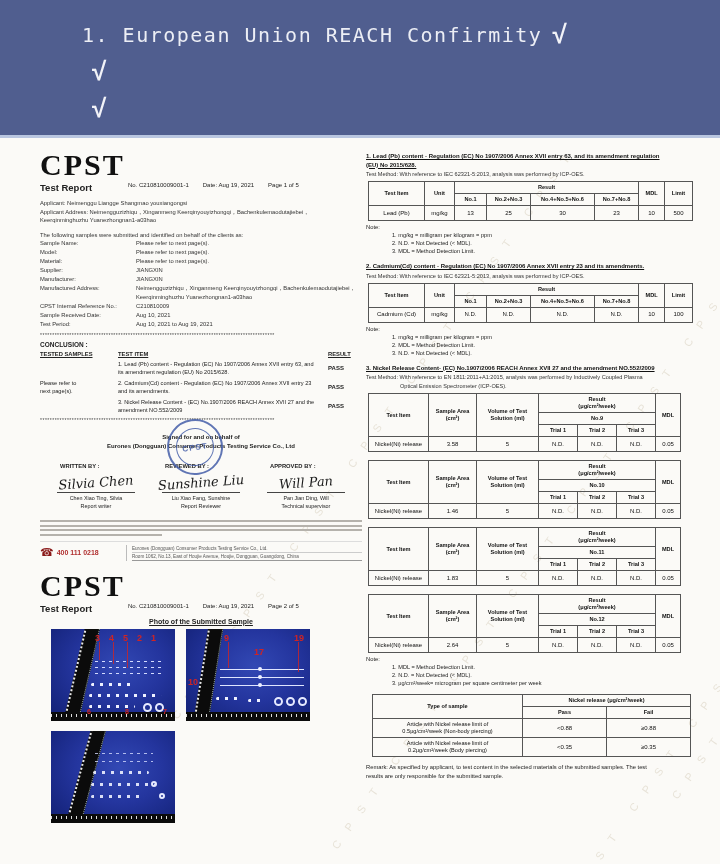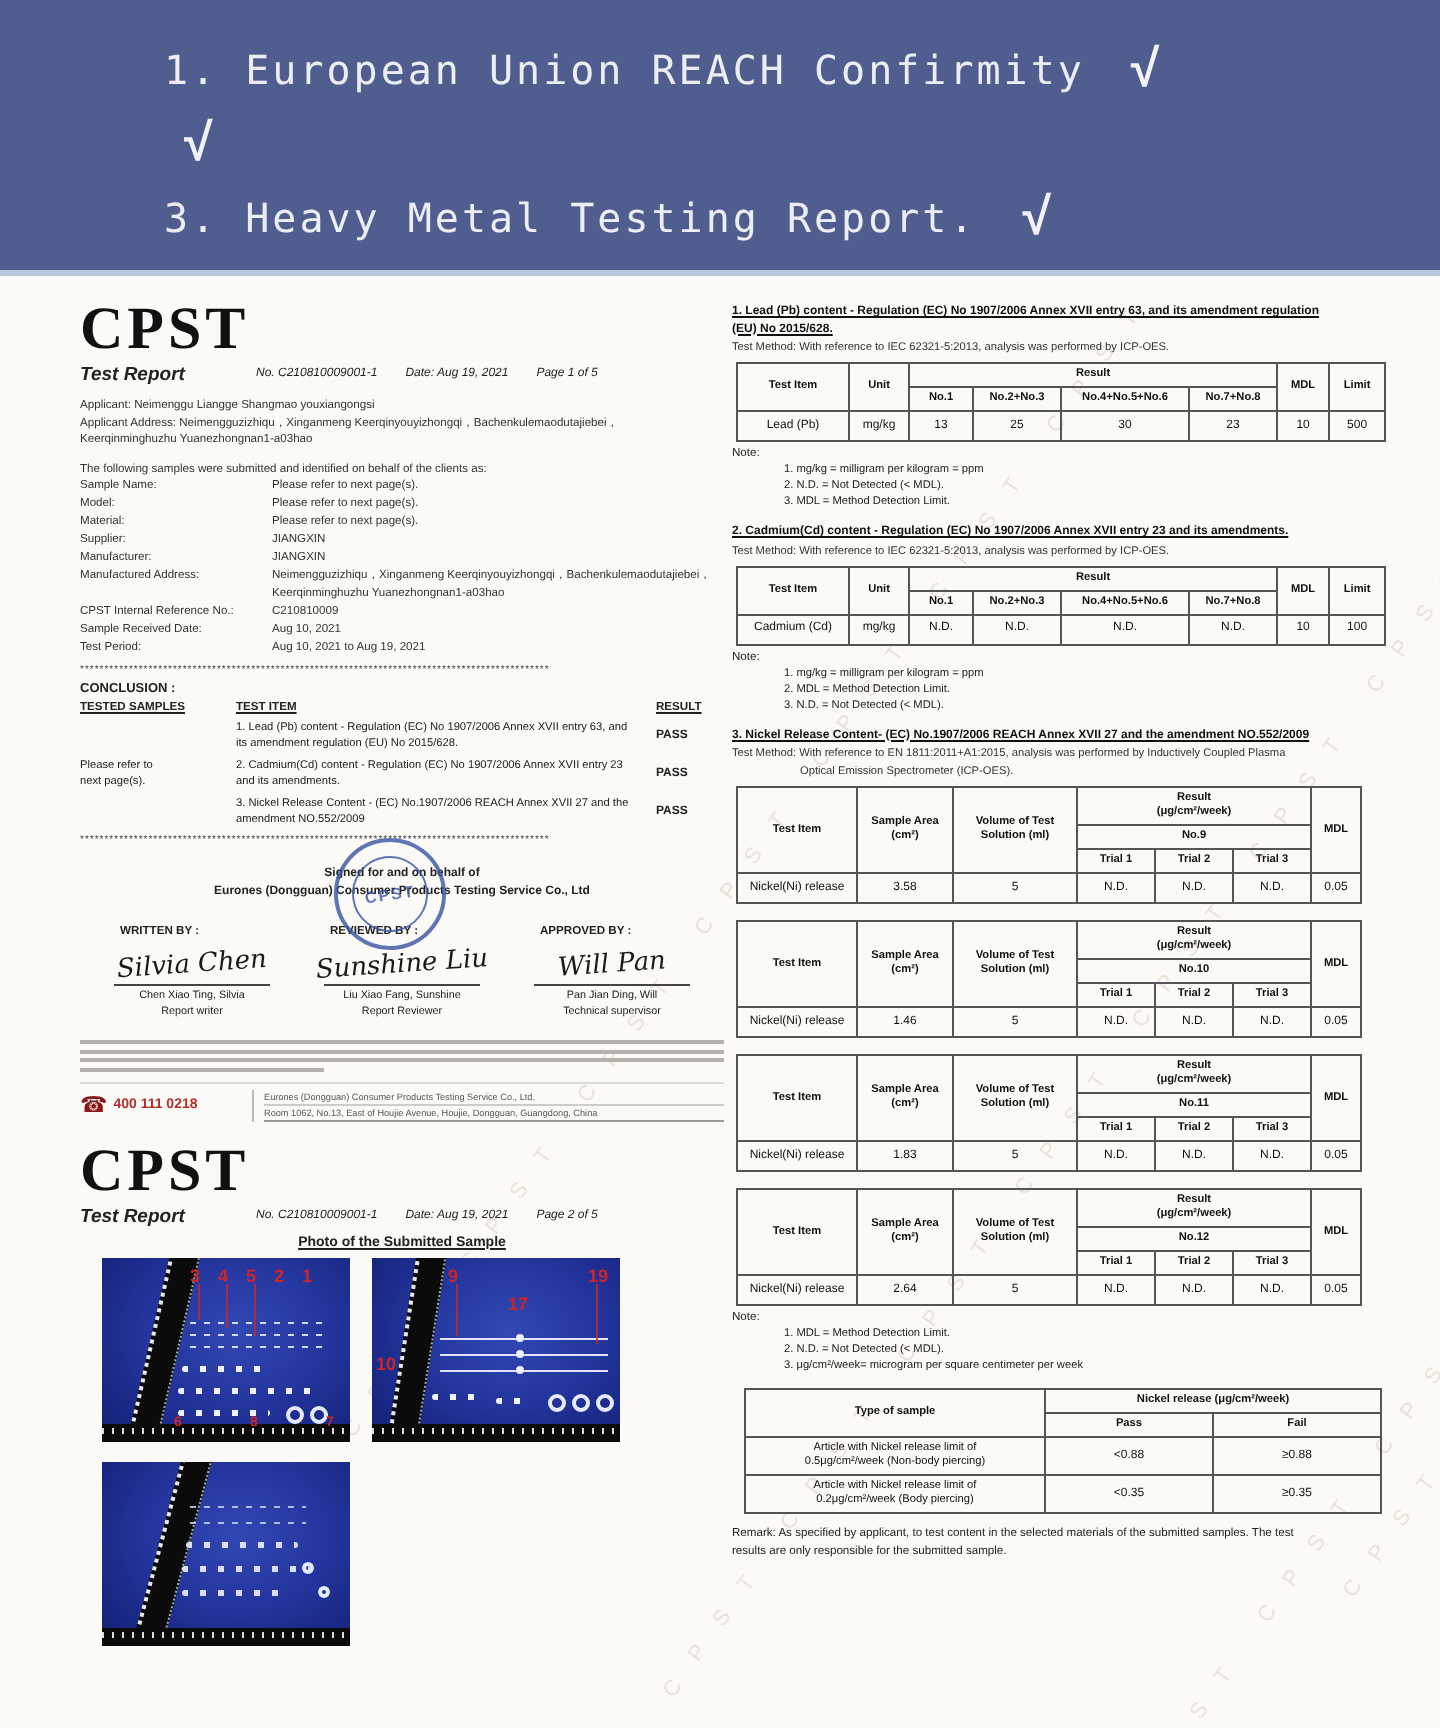--- a/index.html
+++ b/index.html
@@ -3,37 +3,37 @@
 <meta charset="utf-8">
 <style>
   * { margin:0; padding:0; box-sizing:border-box; }
   html,body { width:720px; height:864px; overflow:hidden; background:#fbfaf7;
               font-family:"Liberation Sans", sans-serif; color:#222; }
   .page { position:relative; width:720px; height:864px; background:#fbfaf7; }
 
   
   .banner { position:absolute; left:0; top:0; width:720px; height:138px;
             background:#505e8f; border-bottom:3px solid #b9c6e0; padding:16px 0 0 82px; z-index:3; }
-  .banner-line { display:flex; align-items:center; height:37px;gap:13px; }
+  .banner-line { display:flex; align-items:center; height:37px; }
   .banner-text { font-family:"DejaVu Sans Mono", monospace; font-size:20px; letter-spacing:1.5px;
                  color:#eceef5; white-space:nowrap; }
   .banner-check { font-size:26px; color:#f2f3f8; margin-left:10px; font-weight:bold; }
 
   
   .wm { position:absolute; z-index:0; color:#d8d0bf; opacity:.55; font-size:11px;
         letter-spacing:14px; white-space:nowrap; transform:rotate(-55deg); pointer-events:none; }
 
   
   .left-col  { position:absolute; left:40px;  top:150px; width:322px; z-index:2; }
   .right-col { position:absolute; left:366px; top:152px; width:350px; z-index:2; }
 
   
   .logo { font-family:"Liberation Serif", serif; font-weight:bold; font-size:30px;
           letter-spacing:2px; color:#111; line-height:30px; }
-  .rep-head { display:flex; align-items:center; margin-top:2px;font-style:italic; }
+  .rep-head { display:flex; align-items:flex-start; margin-top:2px; }
   .rep-title { font-weight:bold; font-size:9.5px; width:88px; }
   .rep-meta { font-size:6px; color:#222; display:flex; gap:14px; padding-bottom:1px; }
 
   .tiny   { font-size:5.8px; line-height:8.5px; color:#333; }
   .field-row { display:flex; font-size:5.8px; line-height:9px; color:#333; }
   .field-label { width:96px; flex:none; }
   .field-value { flex:1; }
   .sep { font-size:5px; letter-spacing:.5px; color:#444; white-space:nowrap; overflow:hidden; margin:3px 0; }
 
   .concl-title { font-size:6.5px; font-weight:bold; margin:1px 0 3px; }
@@ -120,21 +120,20 @@
 
   <header class="banner">
     <div class="banner-line">
       <span class="banner-text">1. European Union REACH Confirmity</span>
       <span class="banner-check">√</span>
     </div>
     <div class="banner-line">
       <span class="banner-check">√</span>
     </div>
     <div class="banner-line">
-      <span class="banner-text">3. Heavy Metal Testing Report.</span>
       <span class="banner-check">√</span>
     </div>
   </header>
 
   <section class="left-col">
     <div class="logo">CPST</div>
     <div class="rep-head">
       <span class="rep-title">Test Report</span>
       <span class="rep-meta">
         <span>No. C210810009001-1</span>

